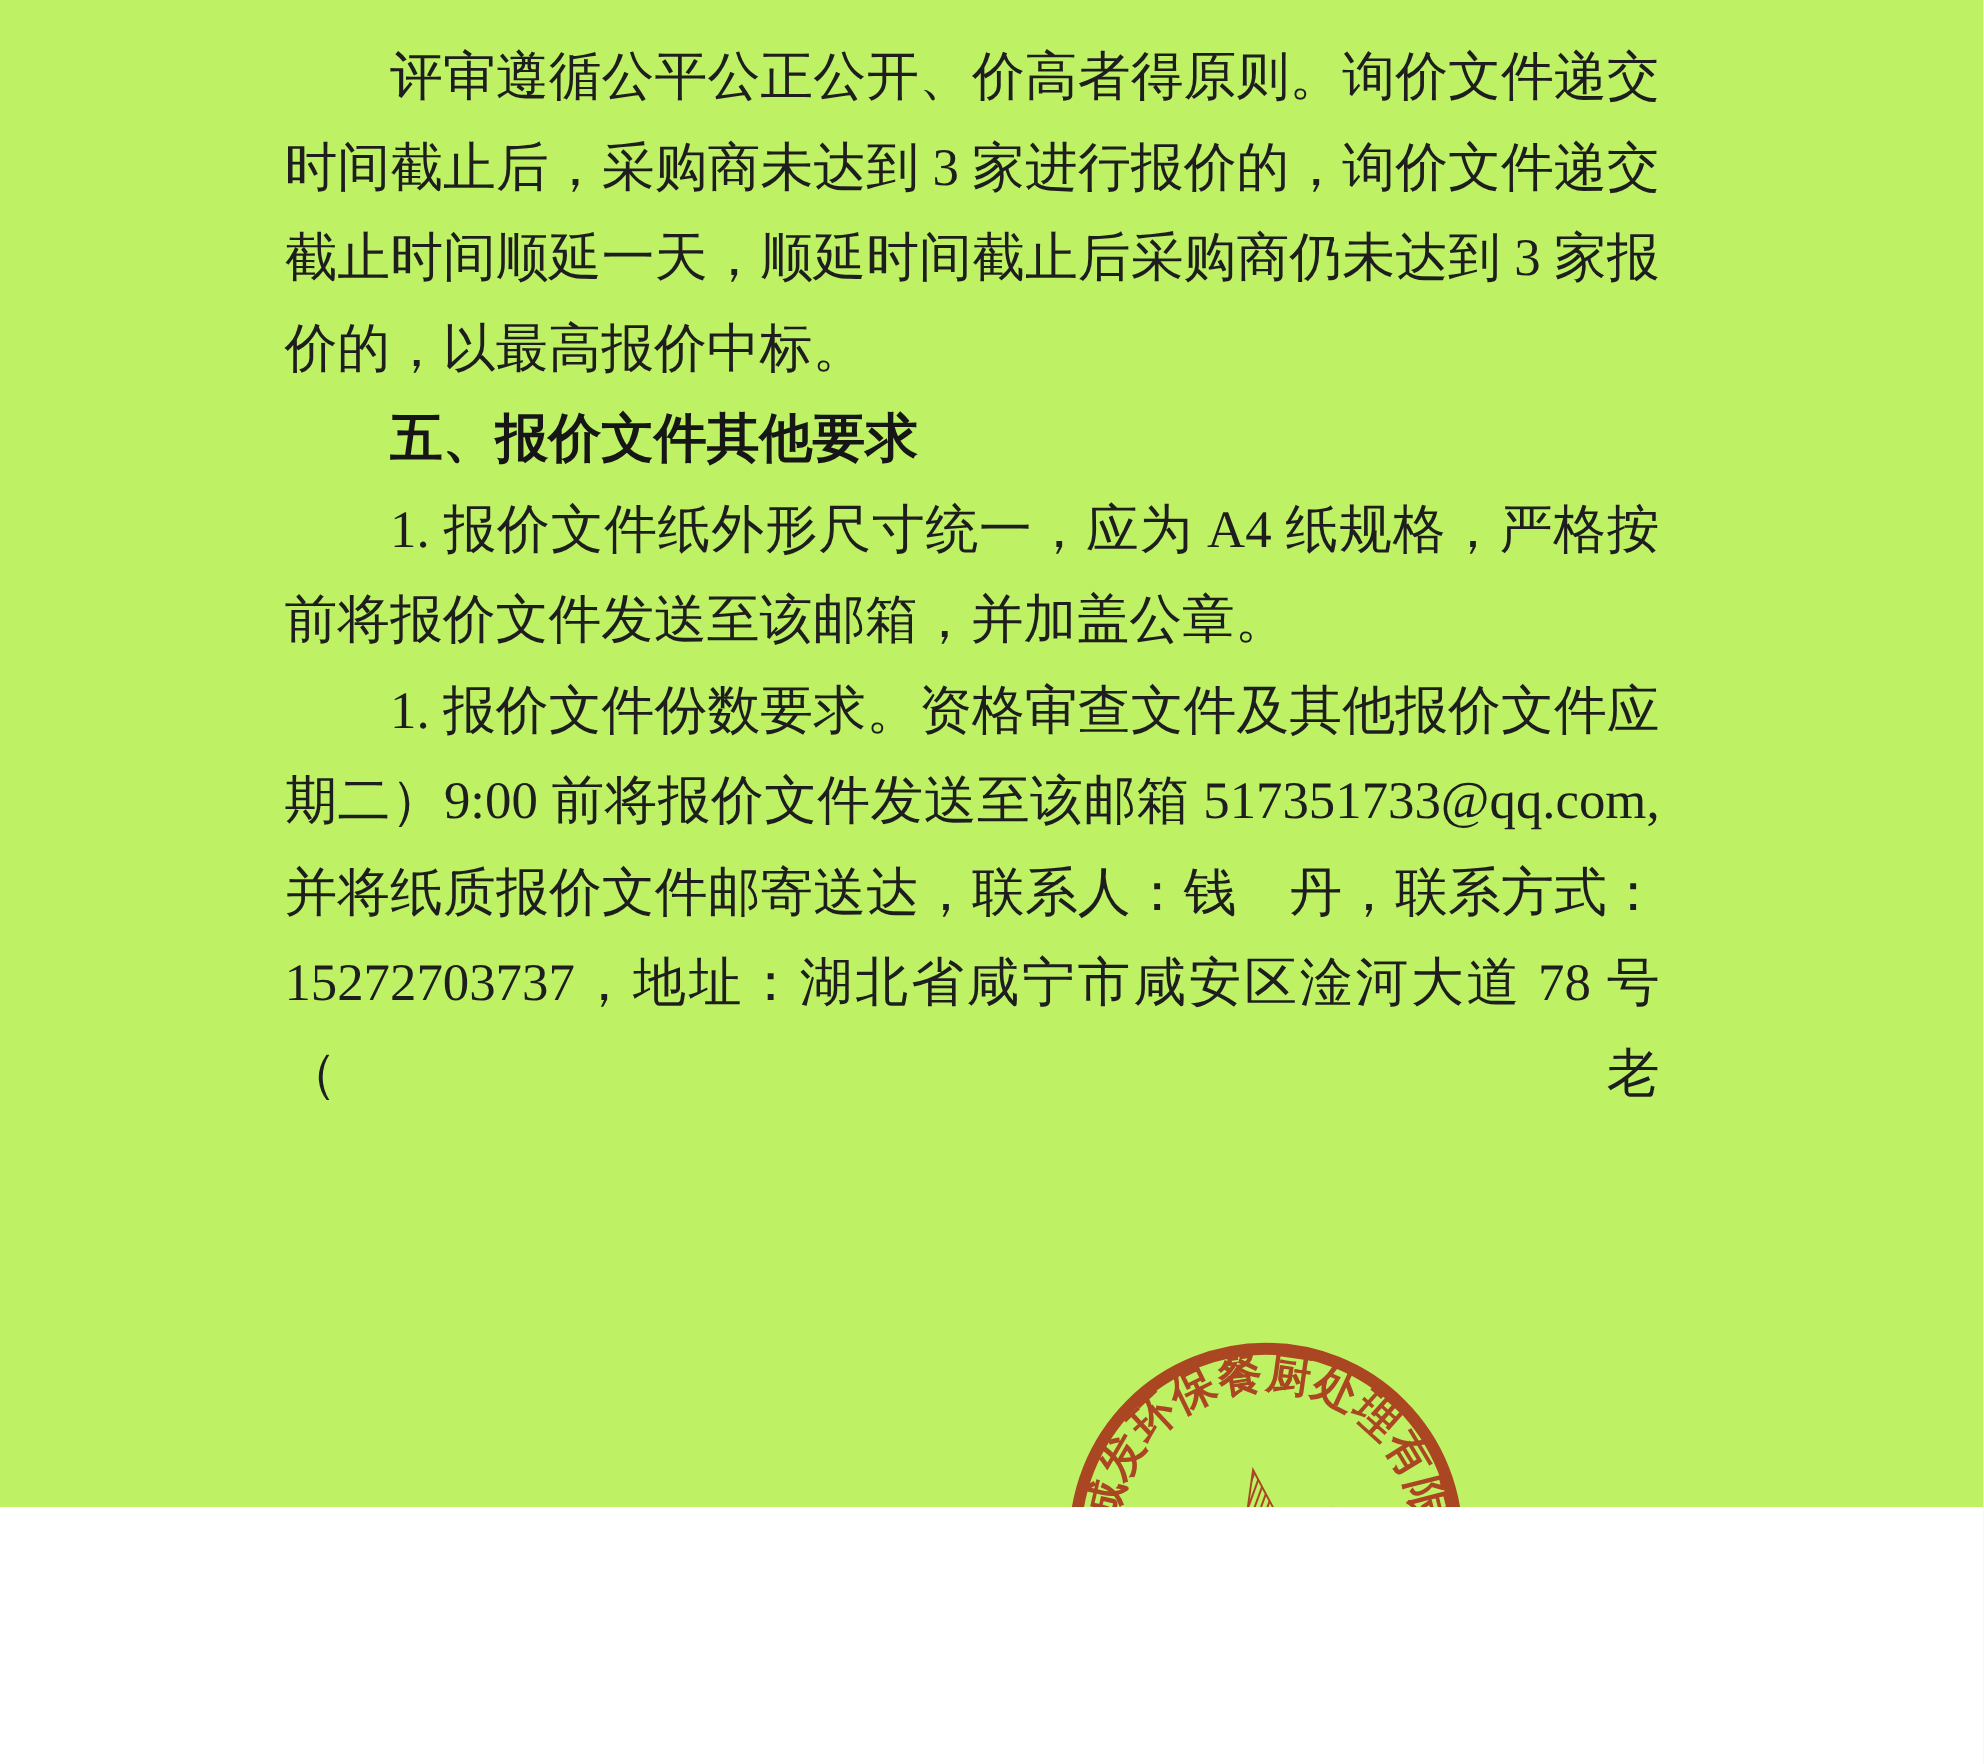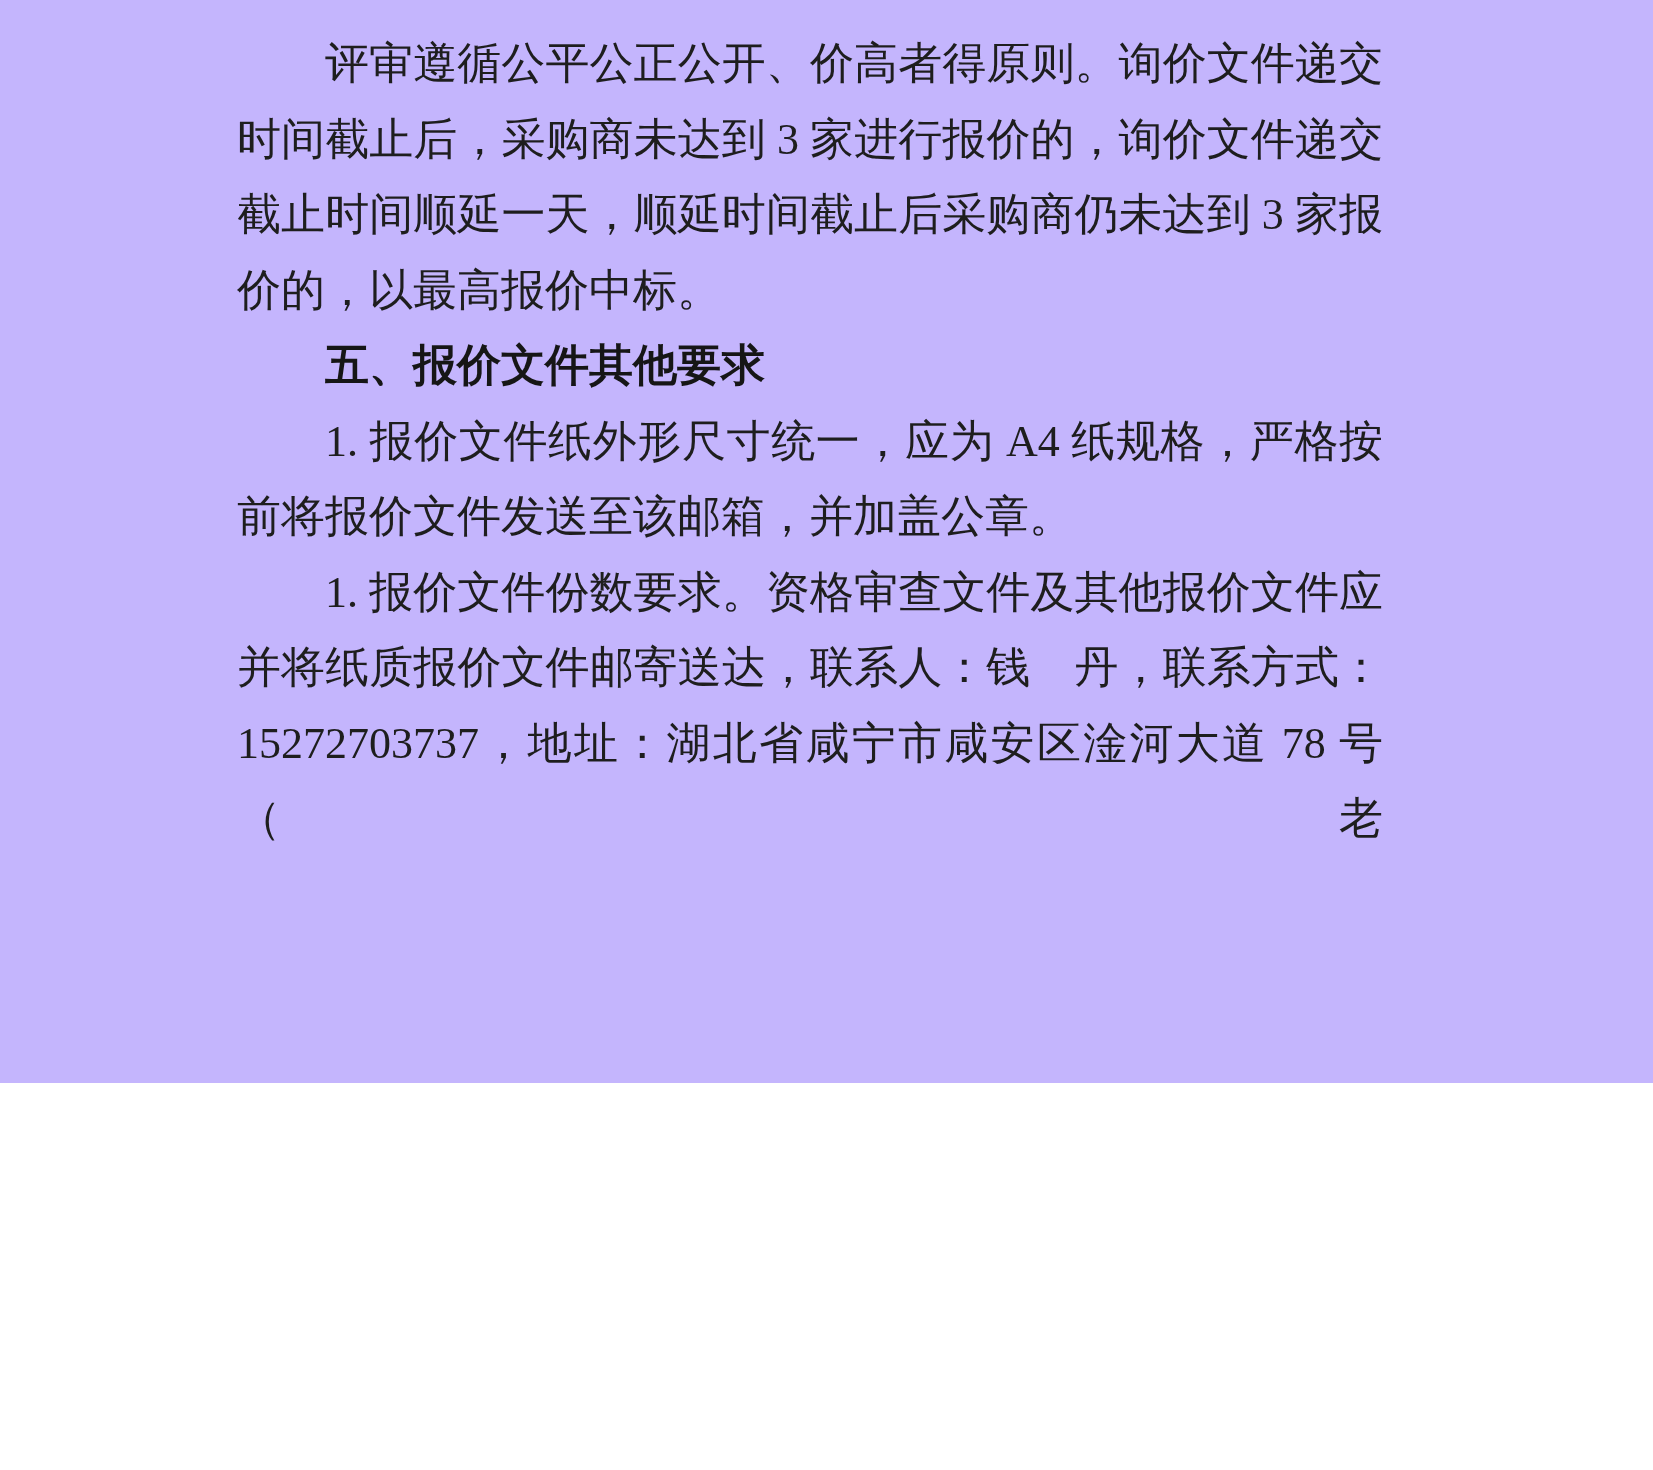--- a/index.html
+++ b/index.html
@@ -3,22 +3,22 @@
 <meta charset="utf-8">
 <style>
   html, body {
     margin: 0;
     padding: 0;
     background: #ffffff;
   }
   .page {
     position: relative;
     width: 1653px;
-    height: 1083px;
-    background: #c4b5fd;
+    height: 1256px;
+    background: #bef264;
     overflow: hidden;
     font-family: "Liberation Serif", "DejaVu Serif", serif;
     color: #1d1d1d;
   }
   .doc-body {
     position: absolute;
     left: 237px;
     top: 26px;
     width: 1146px;
     font-size: 44px;
@@ -73,20 +73,21 @@
 
   <div class="doc-body">
     <div class="line jl indent">评审遵循公平公正公开、价高者得原则。询价文件递交</div>
     <div class="line jl">时间截止后，采购商未达到 3 家进行报价的，询价文件递交</div>
     <div class="line jl">截止时间顺延一天，顺延时间截止后采购商仍未达到 3 家报</div>
     <div class="line">价的，以最高报价中标。</div>
     <div class="line bold indent">五、报价文件其他要求</div>
     <div class="line jl indent">1. 报价文件纸外形尺寸统一，应为 A4 纸规格，严格按</div>
     <div class="line">前将报价文件发送至该邮箱，并加盖公章。</div>
     <div class="line jl indent">1. 报价文件份数要求。资格审查文件及其他报价文件应</div>
+    <div class="line jl">期二）9:00 前将报价文件发送至该邮箱 517351733@qq.com,</div>
     <div class="line jl">并将纸质报价文件邮寄送达，联系人：钱　丹，联系方式：</div>
     <div class="line jl">15272703737，地址：湖北省咸宁市咸安区淦河大道 78 号（老</div>
   </div>
 
   <div class="signature-company">咸宁城发环保餐厨处理有限公司</div>
   <div class="signature-date">2026 年 4 月 7 日</div>
 
   <div class="seal">
     <svg viewBox="0 0 338 338" xmlns="http://www.w3.org/2000/svg">
       <defs>

